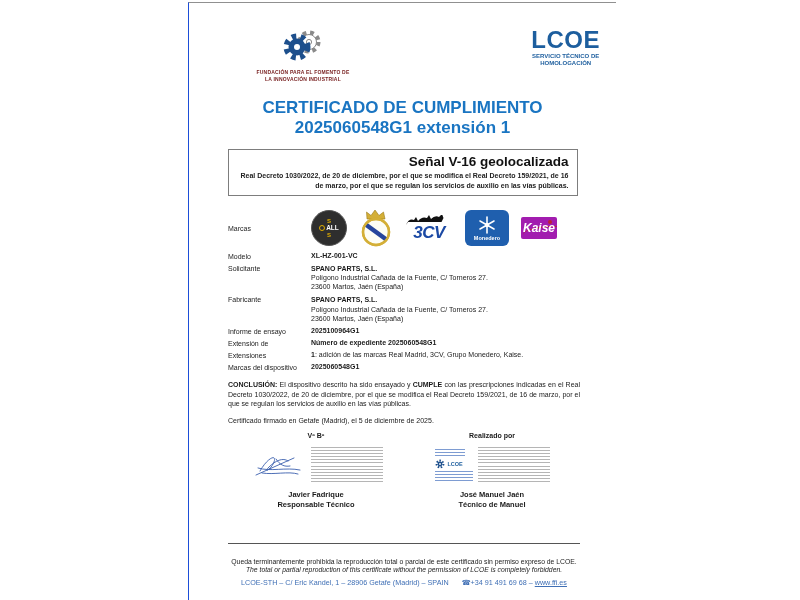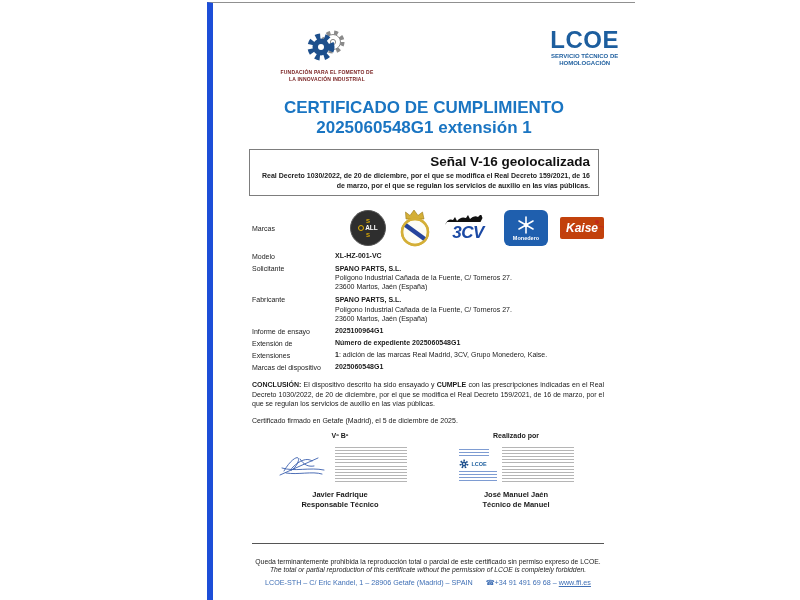--- a/index.html
+++ b/index.html
@@ -1,19 +1,19 @@
 <!DOCTYPE html>
 <html><head>
 <meta charset="utf-8">
 <style>
   * { margin:0; padding:0; box-sizing:border-box; }
   html,body { width:800px; height:600px; background:#ffffff; overflow:hidden;
               font-family:"Liberation Sans", sans-serif; color:#1a1a1a; }
   .page { position:absolute; left:188px; top:2px; width:428px; height:598px;
-          background:#fff; border-top:1px solid #909090; border-left:6px solid #1d4ed8;margin-left:19px; }
+          background:#fff; border-top:1px solid #909090; border-left:1px solid #1d4ed8; }
 
   
   .header { display:flex; justify-content:space-between; align-items:flex-start;
             padding:26px 14px 0 50px; }
   .ffii { width:128px; text-align:center; }
   .ffii-text { font-size:5px; font-weight:bold; color:#7a2323; line-height:1.35;
                letter-spacing:.2px; margin-top:2px; }
   .lcoe { text-align:center; padding-right:2px; }
   .lcoe-word { font-size:24px; font-weight:bold; color:#1d5e9e; line-height:.9; letter-spacing:.5px; }
   .lcoe-sub { font-size:6px; font-weight:bold; color:#1d5e9e; line-height:1.3; margin-top:2px; }
@@ -30,35 +30,35 @@
 
   
   .fields { margin:12px 0 0 39px; width:352px; font-size:7px; }
   .frow { display:grid; grid-template-columns:83px 1fr; margin-top:4px; align-items:start; }
   .frow.center { align-items:center; }
   .flabel { color:#222; padding-top:1px; }
   .fval b, .bold { font-weight:bold; }
   .addr { line-height:1.3; }
 
   
-  .brands { display:flex; align-items:center; gap:12px; height:40px;justify-content:flex-end; }
+  .brands { display:flex; align-items:center; gap:12px; height:40px; }
   .sosall { width:36px; height:36px; border-radius:50%; background:#2e2e2e;
             border:1px solid #555; display:flex; flex-direction:column; align-items:center;
             justify-content:center; line-height:1; }
   .sosall .s { color:#e2ae00; font-size:6px; font-weight:bold; }
   .sosall .mid { display:flex; align-items:center; gap:1px; margin:1px 0; }
   .sosall .ring { width:6px; height:6px; border:1.5px solid #e2ae00; border-radius:50%; }
   .sosall .all { color:#fff; font-size:6.5px; font-weight:bold; }
   .cv3 { display:flex; flex-direction:column; align-items:center; line-height:1; }
   .cv3-word { font-size:17px; font-weight:bold; font-style:italic; color:#1b49a4;
               letter-spacing:-.5px; margin-top:-2px; }
   .monedero { width:44px; height:36px; border-radius:6px; background:#1f5fae;
               display:flex; flex-direction:column; align-items:center; justify-content:center; }
   .monedero-word { color:#fff; font-size:5.5px; font-weight:bold; margin-top:1px; }
-  .kaise { width:44px; height:22px; background:#c2410c; border-radius:2px; position:relative;
+  .kaise { width:36px; height:22px; background:#a21caf; border-radius:2px; position:relative;
            display:flex; align-items:center; justify-content:center; overflow:hidden; }
   .kaise-word { color:#fff; font-size:12px; font-weight:bold; font-style:italic; z-index:2; }
   .kaise-swoosh { position:absolute; width:50px; height:14px; border-top:1.5px solid #c2251f;
                   border-radius:50%; top:9px; left:2px; transform:rotate(-4deg); }
   .kaise-dot { position:absolute; width:4px; height:4px; background:#c2251f; border-radius:50%;
                top:3px; right:5px; opacity:.85; }
 
   
   .conclusion { margin:9px 0 0 39px; width:352px; font-size:7px; line-height:1.4;
                 text-align:justify; }

